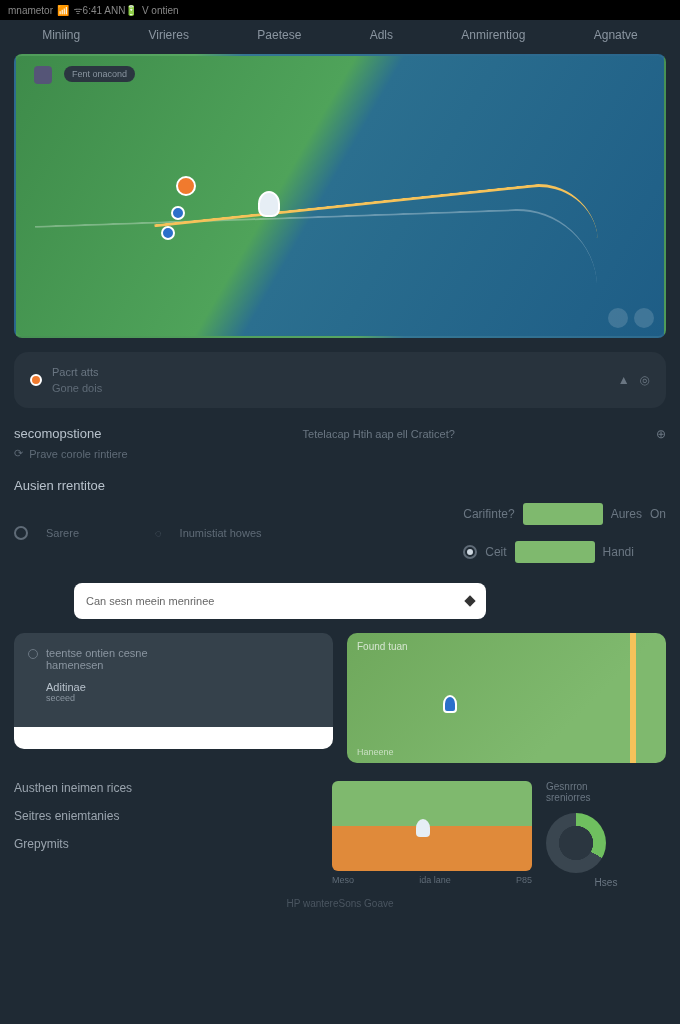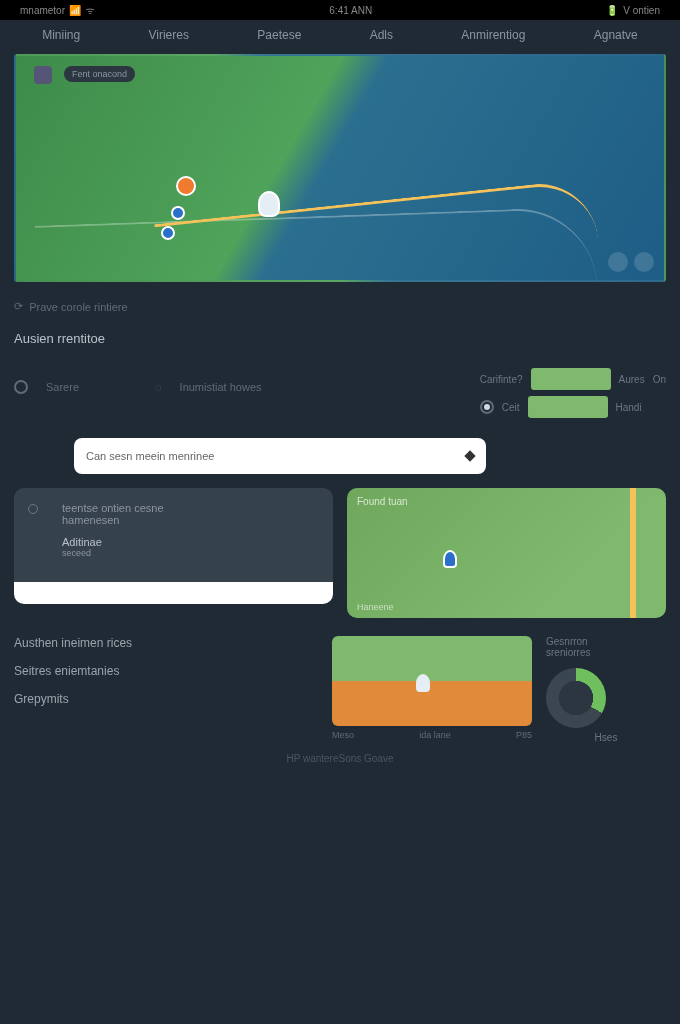--- a/index.html
+++ b/index.html
@@ -1,26 +1,26 @@
 <!DOCTYPE html>
 <html><head>
 <meta charset="utf-8">
 <style>
   * { box-sizing: border-box; margin: 0; padding: 0; font-family: -apple-system, BlinkMacSystemFont, 'Segoe UI', sans-serif; }
   body { background: #000; width: 680px; height: 1024px; overflow: hidden; color: #b0bac5; }
-  .status-bar { height: 20px; background: #000; display: flex; justify-content: space-between; align-items: center; padding: 0 20px; font-size: 10px; color: #888; }
+  .status-bar { height: 20px; background: #000; display: flex; align-items: center; padding: 0 8px; font-size: 10px; color: #888; }
   .status-left, .status-right { display: flex; gap: 4px; align-items: center; }
   .app { background: #1f2a34; height: calc(1024px - 20px); display: flex; flex-direction: column; }
   .header { display: flex; align-items: center; padding: 12px 16px; gap: 12px; }
   .header-title { flex: 1; text-align: center; font-size: 20px; color: #cfd8e0; }
   .icon-btn { width: 28px; height: 28px; display: flex; align-items: center; justify-content: center; color: #cfd8e0; cursor: pointer; }
   .tabs { display: flex; justify-content: space-around; padding: 4px 8px 8px; font-size: 12px; color: #8a95a0; }
   .tab { padding: 4px 6px; cursor: pointer; }
   .content { flex: 1; overflow-y: auto; padding: 0 14px 14px; }
-  .map-main { height: 228px; border-radius: 3px; background: linear-gradient(120deg, #3e8b4a 0%, #4fa35a 42%, #2b6f8f 48%, #1e5d86 100%); position: relative; overflow: hidden; border: 2px solid rgba(255,255,255,0.05); }
+  .map-main { height: 284px; border-radius: 8px; background: linear-gradient(120deg, #3e8b4a 0%, #4fa35a 42%, #2b6f8f 48%, #1e5d86 100%); position: relative; overflow: hidden; border: 2px solid rgba(255,255,255,0.05); }
   .map-main .badge { position: absolute; top: 10px; left: 48px; background: #2b3640; color: #8a95a0; font-size: 9px; padding: 3px 8px; border-radius: 8px; }
   .map-main .pin-sm { position: absolute; top: 10px; left: 18px; width: 18px; height: 18px; background: #557; border-radius: 4px; }
   .marker { position: absolute; width: 20px; height: 20px; border-radius: 50%; border: 2px solid #fff; }
   .m-orange { background: #f07a2e; top: 120px; left: 160px; }
   .m-blue1 { background: #2b6fca; top: 150px; left: 155px; width: 14px; height: 14px; }
   .m-blue2 { background: #2b6fca; top: 170px; left: 145px; width: 14px; height: 14px; }
   .m-pin { background: #e6eef5; top: 135px; left: 242px; width: 22px; height: 26px; border-radius: 50% 50% 8px 8px; }
   .route { position: absolute; top: 145px; left: 140px; width: 440px; height: 60px; border-top: 3px solid #f5c25a; border-radius: 0 60px 0 0; transform: rotate(-6deg); }
   .route2 { position: absolute; top: 160px; left: 20px; width: 560px; height: 80px; border-top: 2px solid rgba(255,255,255,0.3); border-radius: 0 80px 0 0; transform: rotate(-2deg); }
   .map-bottom { position: absolute; bottom: 8px; right: 10px; display: flex; gap: 6px; }
@@ -39,30 +39,30 @@
   .section-hint { color: #6a7682; font-size: 11px; }
   .subtext { color: #5f6b77; font-size: 11px; margin-top: 6px; display: flex; align-items: center; gap: 6px; }
 
   .row-controls { display: flex; align-items: center; gap: 10px; margin-top: 18px; font-size: 12px; }
   .row-controls .lbl { color: #b8c2cc; font-size: 13px; margin-right: auto; }
   .radio { width: 14px; height: 14px; border: 2px solid #5f6b77; border-radius: 50%; display: inline-block; }
   .radio.on::after { content: ''; display: block; width: 6px; height: 6px; background: #cfd8e0; border-radius: 50%; margin: 2px; }
   .bar { display: inline-block; height: 22px; border-radius: 3px; }
   .bar.g1 { background: #7fb96e; width: 80px; }
   .bar.g2 { background: #7fb96e; width: 80px; }
-  .right-col { display: flex; flex-direction: column; gap: 6px; font-size: 10px; color: #6a7682; margin-top: 12px; }
+  .right-col { display: flex; flex-direction: column; gap: 16px; font-size: 12px; color: #6a7682; }
   .right-col .rc-row { display: flex; align-items: center; gap: 8px; }
 
   .search-box { background: #fff; border-radius: 8px; height: 36px; margin-top: 20px; margin-left: 60px; margin-right: 180px; display: flex; align-items: center; padding: 0 12px; font-size: 11px; color: #666; }
   .search-box .diamond { margin-left: auto; width: 8px; height: 8px; background: #333; transform: rotate(45deg); }
 
   .lower { display: flex; gap: 14px; margin-top: 14px; }
   .card-l { flex: 1; display: flex; flex-direction: column; }
   .card-l-top { background: #35414b; border-radius: 10px 10px 0 0; padding: 14px; font-size: 11px; color: #8a95a0; }
-  .card-l-top .li { display: flex; gap: 24px; align-items: flex-start; margin-bottom: 10px; }
+  .card-l-top .li { display: flex; gap: 8px; align-items: flex-start; margin-bottom: 10px; }
   .card-l-top .sp { width: 10px; height: 10px; border: 1.5px solid #6a7682; border-radius: 50%; margin-top: 2px; }
   .card-l-bot { background: #fff; height: 22px; border-radius: 0 0 10px 10px; }
   .card-r { flex: 1; height: 130px; border-radius: 10px; background: linear-gradient(135deg, #6fa85c 0%, #7fb96e 70%); position: relative; overflow: hidden; }
   .card-r .road { position: absolute; top: -20px; right: 30px; width: 120px; height: 180px; border-right: 6px solid #f5c25a; border-radius: 0 0 0 120px; }
   .card-r .pin { position: absolute; top: 62px; left: 96px; width: 14px; height: 18px; background: #2b6fca; border-radius: 50% 50% 4px 4px; border: 2px solid #fff; }
   .card-r .lbl { position: absolute; top: 8px; left: 10px; font-size: 10px; color: rgba(255,255,255,0.7); }
 
   .bottom { display: flex; gap: 14px; margin-top: 18px; }
   .bottom-l { flex: 1; font-size: 12px; color: #9aa4ae; }
   .bottom-l div { margin-bottom: 14px; }
@@ -114,22 +114,38 @@
       <div class="marker m-orange"></div>
       <div class="marker m-blue1"></div>
       <div class="marker m-blue2"></div>
       <div class="marker m-pin"></div>
       <div class="map-bottom">
         <div></div>
         <div></div>
       </div>
     </div>
 
+    <div class="panel">
+      <div class="dot"></div>
+      <div class="col">
+        <div class="title">Pacrt atts</div>
+        <div class="sub">Gone dois</div>
+      </div>
+      <div class="actions">
+        <span>▲</span>
+        <span>◎</span>
+      </div>
+    </div>
 
     <div class="section">
+      <div class="section-row">
+        <div class="section-title">secomopstione</div>
+        <div class="section-hint">Tetelacap Htih aap ell Craticet?</div>
+        <span style="color:#6a7682">⊕</span>
+      </div>
       <div class="subtext">
         <span>⟳</span>
         <span>Prave corole rintiere</span>
       </div>
     </div>
 
     <div class="row-controls">
       <span class="lbl">Ausien rrentitoe</span>
     </div>
     <div style="display:flex;align-items:center;gap:18px;margin-top:10px;font-size:11px">

